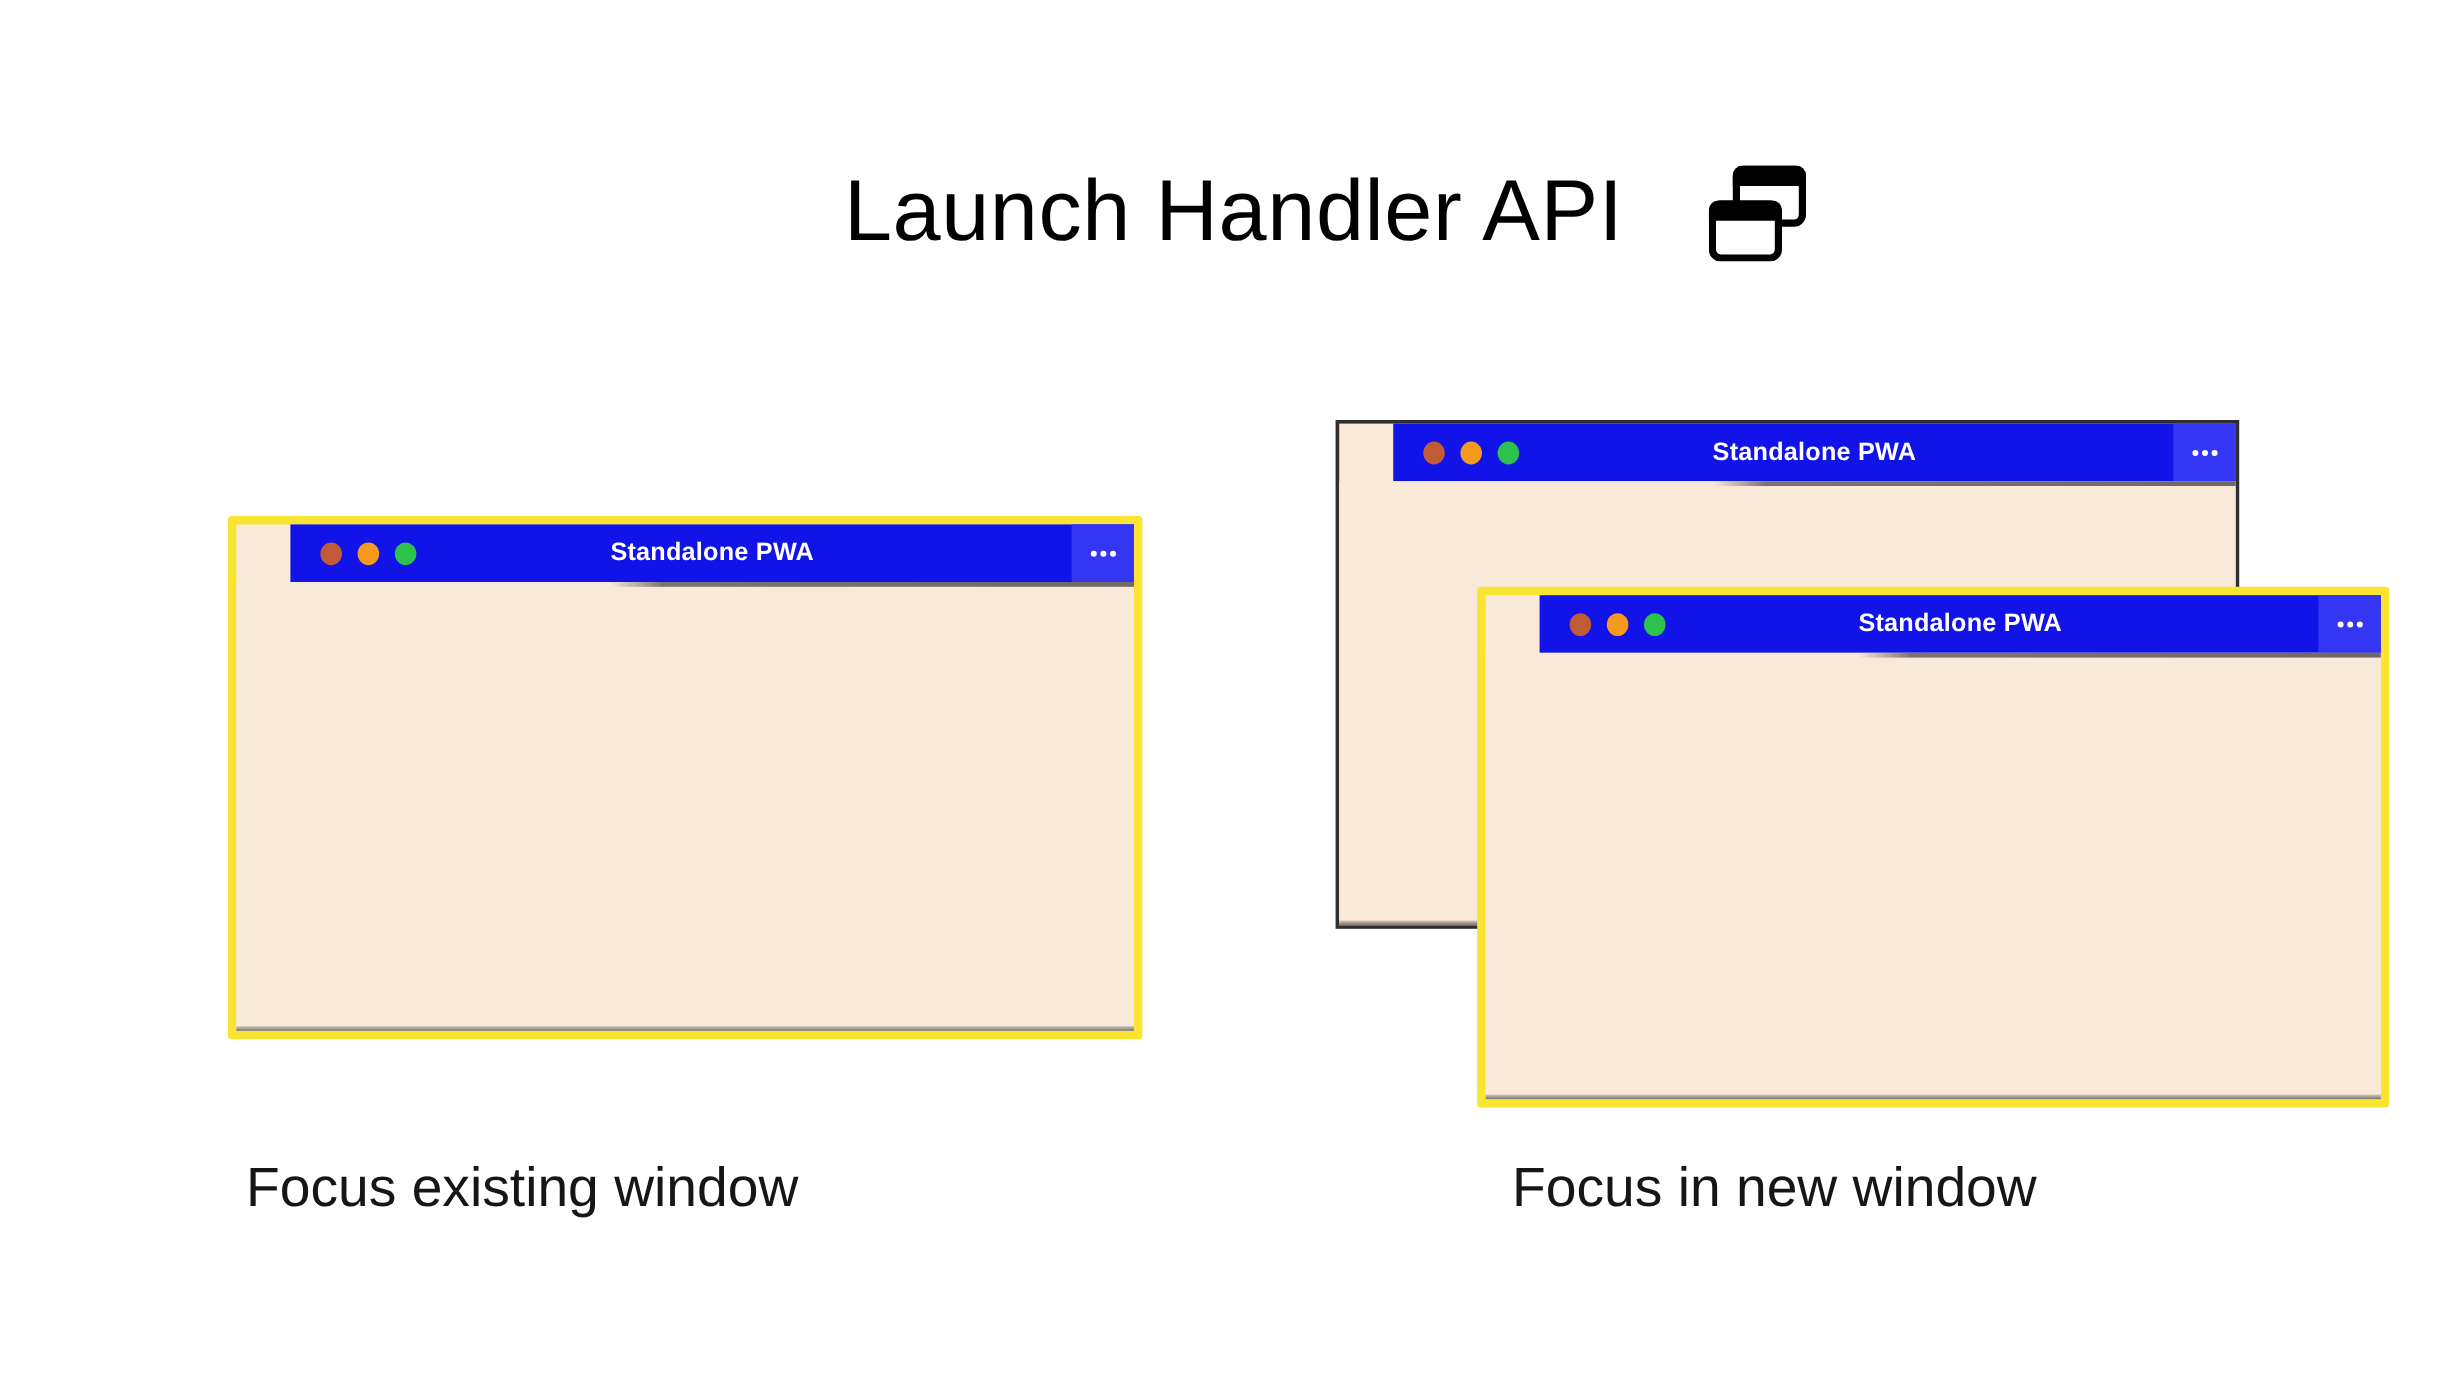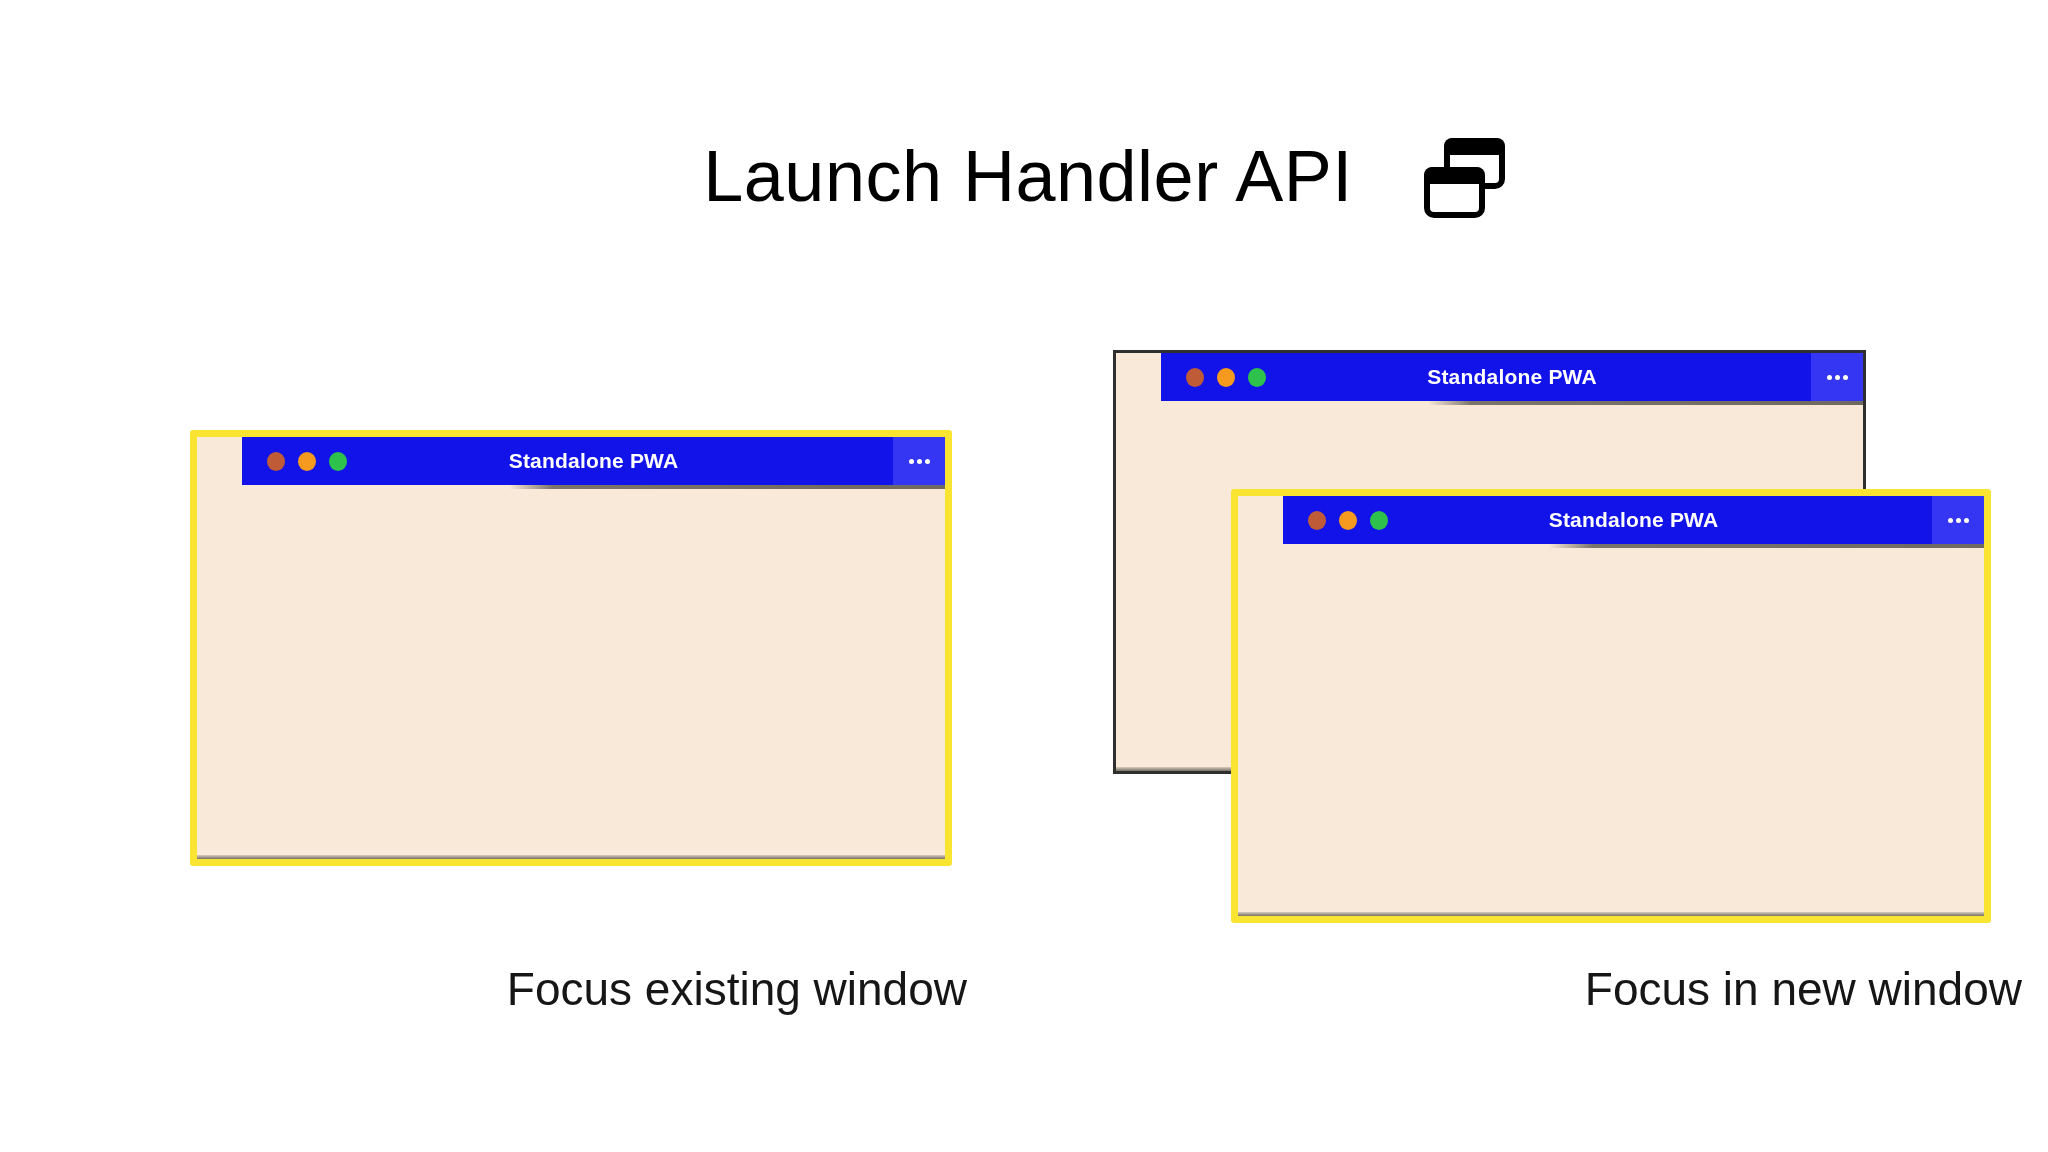--- a/index.html
+++ b/index.html
@@ -146,21 +146,21 @@
 
   
   .window-existing { left: 190px;  top: 430px; width: 762px; height: 436px; z-index: 1; }
   .window-back     { left: 1113px; top: 350px; width: 753px; height: 424px; z-index: 1; }
   .window-new      { left: 1231px; top: 489px; width: 760px; height: 434px; z-index: 2; }
 
   
   .caption {
     position: absolute;
     top: 962px;
-    text-align: right;
+    text-align: left;
     font-size: 46px;
     font-weight: 400;
     color: var(--caption-text, #161616);
   }
   .caption-left  { left: 205px;  width: 762px; }
   .caption-right { left: 1260px; width: 762px; }
 </style>
 </head>
 <body style="background: rgb(255, 255, 255);">
 

